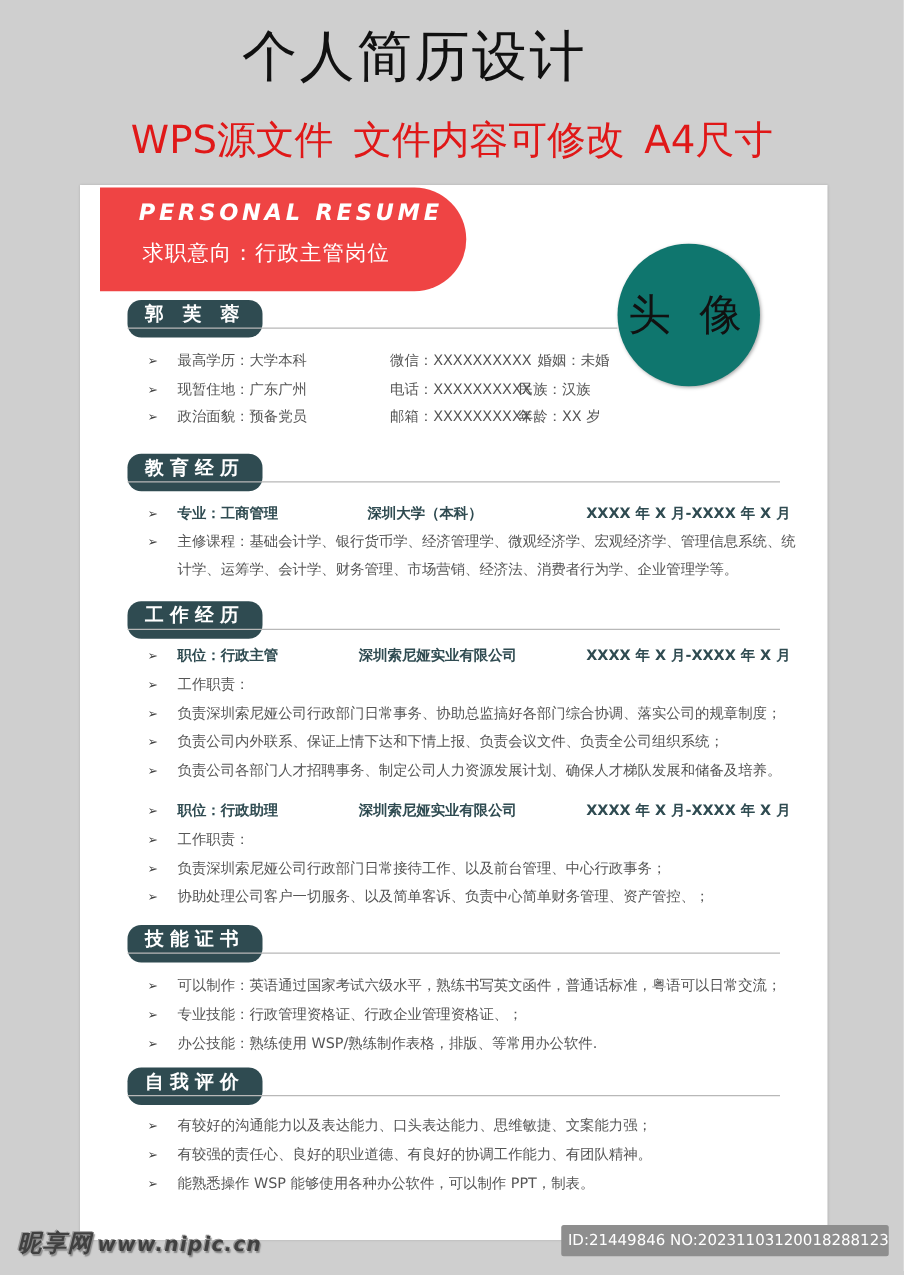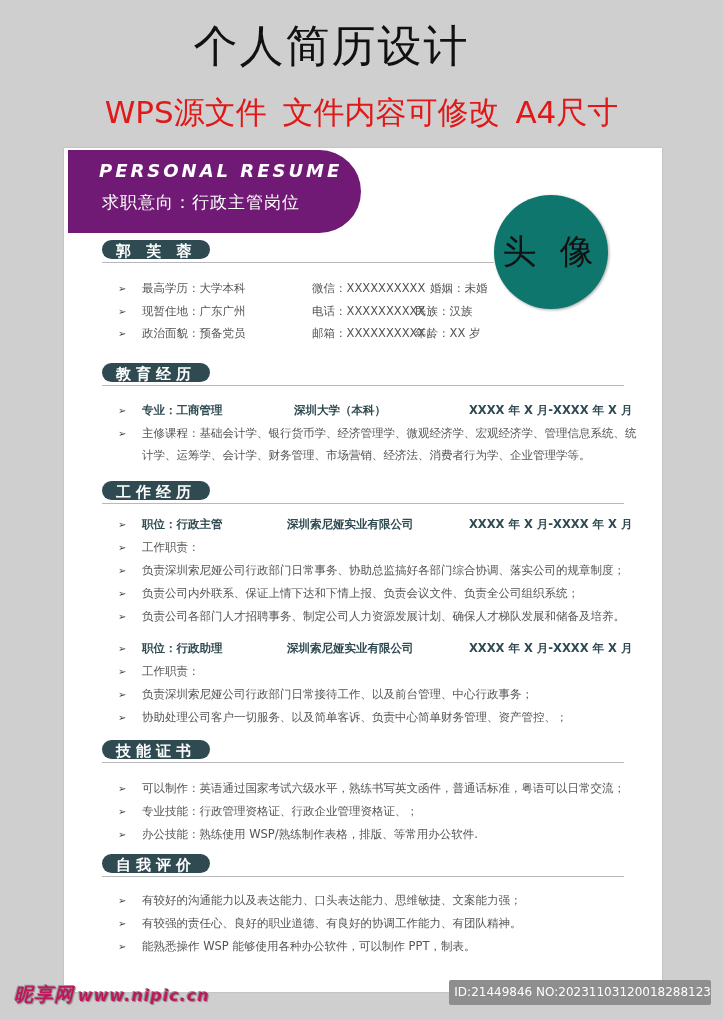--- a/index.html
+++ b/index.html
@@ -13,52 +13,52 @@
   }
   .top-sub {
     position:absolute; left:0; top:88px; width:723px; text-align:center;
     font-size:31px; color:#e01818; line-height:48px; letter-spacing:0px; word-spacing:6px;
   }
   .page {
     position:absolute; left:64px; top:148px; width:598px; height:844px; background:#fff;
     box-shadow:0 0 2px rgba(0,0,0,0.15);
   }
   .header-band {
-    position:absolute; left:4px; top:2px; width:293px; height:83px; background:#701a75;
+    position:absolute; left:16px; top:2px; width:293px; height:83px; background:#ef4444;
     border-radius:0 42px 42px 0;
   }
   .header-en {
     position:absolute; left:31px; top:10px; font-family:"DejaVu Sans",sans-serif; font-weight:bold; font-style:italic;
     color:#fff; font-size:18px; letter-spacing:3px;
   }
   .header-cn {
     position:absolute; left:34px; top:41px; color:#fff; font-size:17px; letter-spacing:1px;
   }
   .avatar {
     position:absolute; left:430px; top:47px; width:114px; height:114px; border-radius:50%;
     background:#0f766e; box-shadow:1px 1px 3px rgba(0,0,0,0.35);
     display:flex; align-items:center; justify-content:center;
     font-size:34px; color:#111; letter-spacing:6px;
   }
   .sec-pill {
-    position:absolute; left:38px; height:19px; padding:0 14px; background:#2f4b51; color:#fff;
+    position:absolute; left:38px; height:30px; padding:0 14px; background:#2f4b51; color:#fff;
     border-radius:11px; font-size:15px; font-weight:bold; line-height:22px; letter-spacing:5px;
   }
   .sec-line {
     position:absolute; left:38px; width:522px; height:1px; background:#b8b8b8;
   }
   .row {
     position:absolute; left:54px; font-size:11.5px; color:#555; line-height:14px; white-space:nowrap;
   }
   .row .arrow { display:inline-block; width:24px; color:#444; font-size:10px; }
   .col { position:absolute; white-space:nowrap; font-size:11.5px; color:#555; line-height:14px; }
   .col.b { font-weight:bold; color:#2f4b51; }
   .watermark-left {
     position:absolute; left:14px; top:982px; font-size:19px; font-weight:bold; font-style:italic;
-    color:#be185d; text-shadow:1px 1px 1px #888, -1px -1px 0 #999; letter-spacing:1px;
+    color:#404040; text-shadow:1px 1px 1px #888, -1px -1px 0 #999; letter-spacing:1px;
   }
   .watermark-left .url { font-size:16px; margin-left:4px; }
   .watermark-right {
     position:absolute; left:449px; top:980px; width:262px; height:25px; background:#8e8e8e;
     color:#fff; font-size:12px; line-height:25px; text-align:right; border-radius:2px;
   }
 </style>
 </head>
 <body>
 

